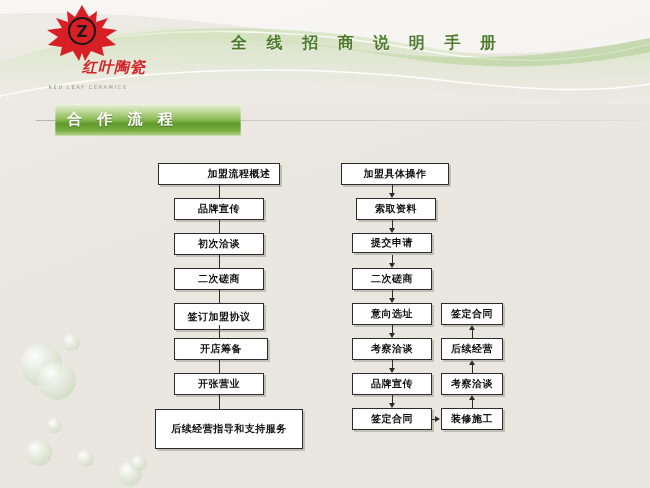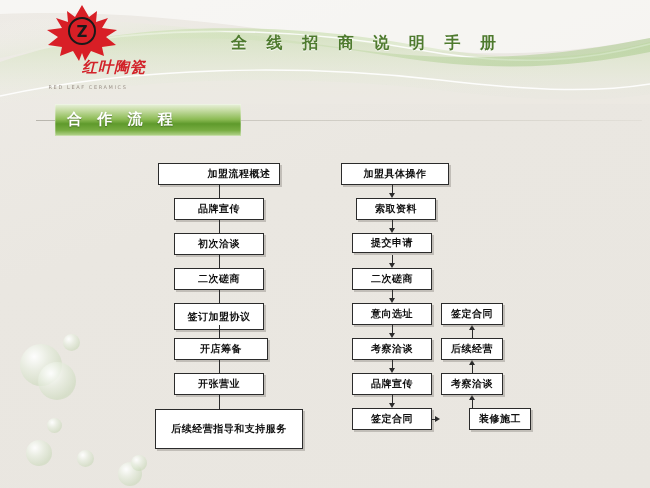--- a/index.html
+++ b/index.html
@@ -267,21 +267,21 @@
       <div class="flow-box" style="left: 352px; top: 303px; width: 80px; height: 22px;">意向选址</div>
       <div class="conn conn-v" style="left: 392px; top: 325px; height: 9px;"></div>
       <div class="arrow-down" style="left: 389px; top: 333px;"></div>
       <div class="flow-box" style="left: 352px; top: 338px; width: 80px; height: 22px;">考察洽谈</div>
       <div class="conn conn-v" style="left: 392px; top: 360px; height: 9px;"></div>
       <div class="arrow-down" style="left: 389px; top: 368px;"></div>
       <div class="flow-box" style="left: 352px; top: 373px; width: 80px; height: 22px;">品牌宣传</div>
       <div class="conn conn-v" style="left: 392px; top: 395px; height: 9px;"></div>
       <div class="arrow-down" style="left: 389px; top: 403px;"></div>
       <div class="flow-box" style="left: 352px; top: 408px; width: 80px; height: 22px;">签定合同</div>
-      <div class="flow-box" style="left: 441px; top: 408px; width: 62px; height: 22px; margin-left: 28px;">装修施工</div>
+      <div class="flow-box" style="left: 441px; top: 408px; width: 62px; height: 22px;">装修施工</div>
       <div class="conn conn-v" style="left: 472px; top: 399px; height: 9px;"></div>
       <div class="arrow-up" style="left: 469px; top: 395px;"></div>
       <div class="flow-box" style="left: 441px; top: 373px; width: 62px; height: 22px;">考察洽谈</div>
       <div class="conn conn-v" style="left: 472px; top: 364px; height: 9px;"></div>
       <div class="arrow-up" style="left: 469px; top: 360px;"></div>
       <div class="flow-box" style="left: 441px; top: 338px; width: 62px; height: 22px;">后续经营</div>
       <div class="conn conn-v" style="left: 472px; top: 329px; height: 9px;"></div>
       <div class="arrow-up" style="left: 469px; top: 325px;"></div>
       <div class="flow-box" style="left: 441px; top: 303px; width: 62px; height: 22px;">签定合同</div>
       <div class="conn conn-h" style="left: 432px; top: 419px; width: 4px;"></div>

